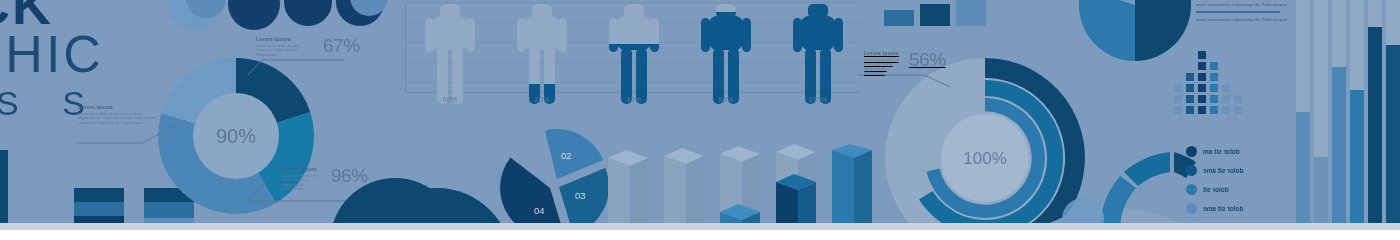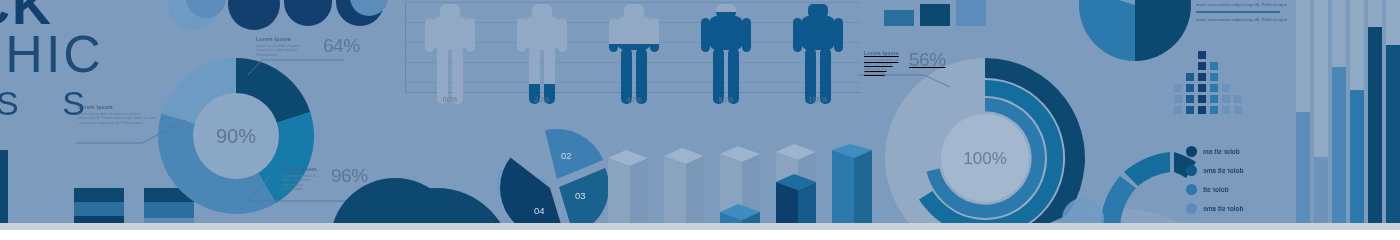--- a/index.html
+++ b/index.html
@@ -139,21 +139,21 @@
 
   <svg class="abs" style="left:244px; top:56px;" width="100" height="20">
     <polyline class="leader" points="4,19 18,4 100,4"></polyline>
   </svg>
 
   <div class="abs callout-row" style="left:256px; top:36px;">
     <div>
       <div class="callout-head">Lorem Ipsum</div>
       <div class="callout-body">Lorem ipsum dolor sit amet, consectetur adipiscing elit. Pellentesque</div>
     </div>
-    <div class="callout-pct">64%</div>
+    <div class="callout-pct">67%</div>
   </div>
 
   <svg class="abs" style="left:76px; top:118px;" width="112" height="26">
     <polyline class="leader" points="0,25 66,25 110,2"></polyline>
   </svg>
 
   <div class="abs" style="left:78px; top:104px;">
     <div class="callout-head">Lorem Ipsum</div>
     <div class="callout-body" style="width:78px;">Lorem ipsum dolor sit amet consectetur adipiscing elit. Pellentesque neque dolor sit amet consectetur adipiscing elit. Pellentesque</div>
   </div>

